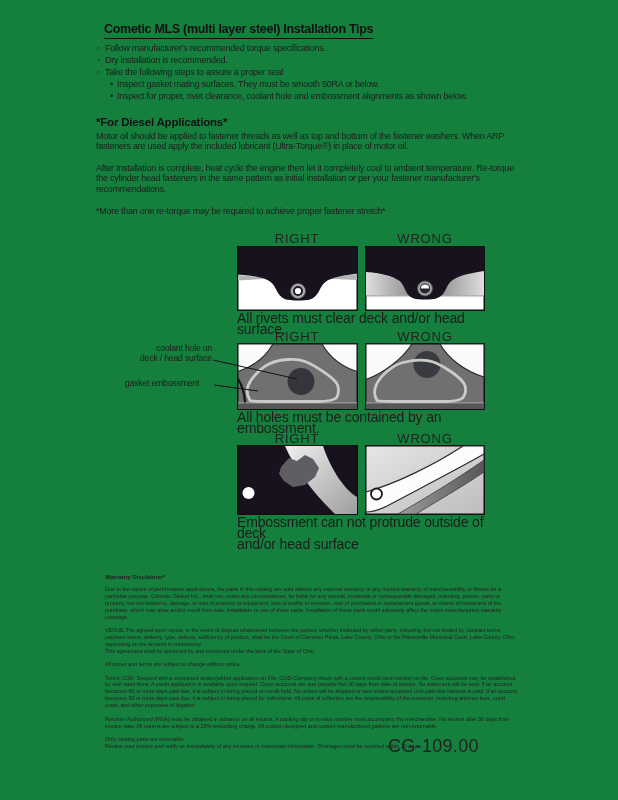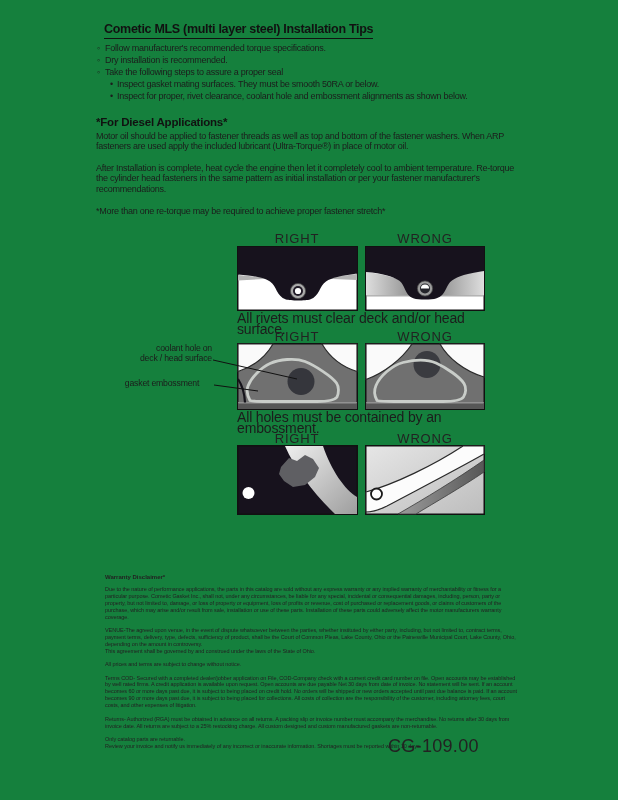--- a/index.html
+++ b/index.html
@@ -180,20 +180,24 @@
         <stop offset="0" stop-color="#9c9c9c"></stop>
           <stop offset="1" stop-color="#575757"></stop>
       </linearGradient>
     </defs>
     <rect x="0.75" y="0.75" width="118.5" height="68.5" fill="url(#bgW)" stroke="#111" stroke-width="1.5"></rect>
     <path d="M1,47 C30,39 69,20 98,1 L119,1 L119,9 C89,26 50,46 22,61 C14,65 6,67 1,67 Z" fill="#fcfcfc" stroke="#2a2a2a" stroke-width="1.2"></path>
     <path d="M33,69 C59,54 92,34 119,15 L119,27 C97,42 69,58 51,69 Z" fill="url(#sliverW)" stroke="#3a3a3a" stroke-width="0.8"></path>
     <circle cx="11.5" cy="49" r="5.5" fill="#ffffff" stroke="#1a1a1a" stroke-width="1.8"></circle>
   </svg>
 
+  <div class="abs cap" style="left:237px;top:517px;width:260px;">
+    <div>Embossment can not protrude outside of deck</div>
+    <div>and/or head surface</div>
+  </div>
 
   <div id="warranty" class="abs">
     <div class="w-head">Warranty Disclaimer*</div>
     <div class="w-para">Due to the nature of performance applications, the parts in this catalog are sold without any express warranty or any implied warranty of merchantability or fitness for a particular purpose.  Cometic Gasket Inc., shall not, under any circumstances, be liable for any special, incidental or consequential damages, including, person, party or property, but not limited to, damage, or loss of property or equipment, loss of profits or revenue, cost of purchased or replacement goods, or claims of customers of the purchase, which may arise and/or result from sale, installation or use of these parts.  Installation of these parts could adversely affect the motor manufacturers warranty coverage.</div>
     <div class="w-para tight">VENUE-The agreed upon venue, in the event of dispute whatsoever between the parties, whether instituted by either party, including, but not limited to, contract terms, payment terms, delivery, type, defects, sufficiency of product, shall be the Court of Common Pleas, Lake County, Ohio or the Painesville Municipal Court, Lake County, Ohio, depending on the amount in controversy.</div>
     <div class="w-para">This agreement shall be governed by and construed under the laws of the State of Ohio.</div>
     <div class="w-para">All prices and terms are subject to change without notice.</div>
     <div class="w-para">Terms COD- Secured with a completed dealer/jobber application on File, COD-Company check with a current credit card number on file.  Open accounts may be established by well rated firms.  A credit application is available upon request.  Open accounts are due payable Net 30 days from date of invoice.  No statement will be sent.  If an account becomes 60 or more days past due, it is subject to being placed on credit hold.  No orders will be shipped or new orders accepted until past due balance is paid.  If an account becomes 90 or more days past due, it is subject to being placed for collections.  All costs of collection are the responsibility of the customer, including attorney fees, court costs, and other expenses of litigation.</div>
     <div class="w-para">Returns- Authorized (RGA) must be obtained in advance on all returns.  A packing slip or invoice number must accompany the merchandise.  No returns after 30 days from invoice date.  All returns are subject to a 25% restocking charge.  All custom designed and custom manufactured gaskets are non-returnable.</div>
     <div class="w-para tight">Only catalog parts are returnable.</div>

